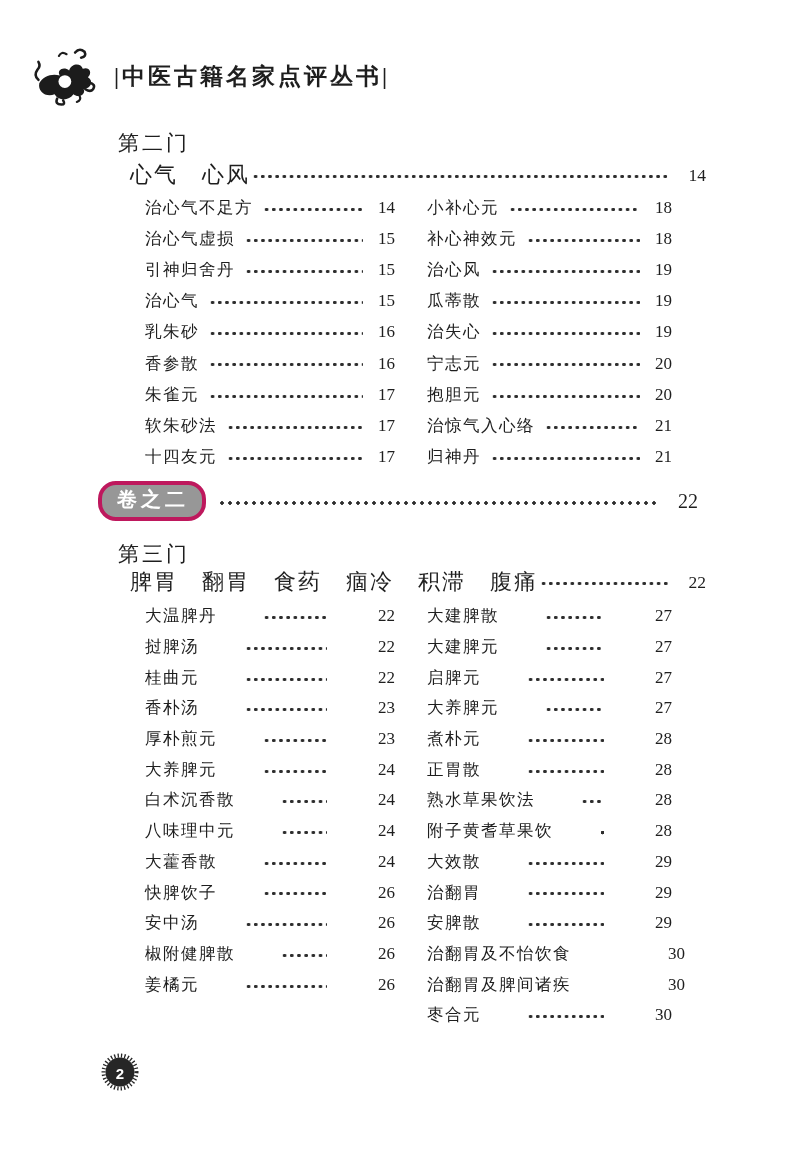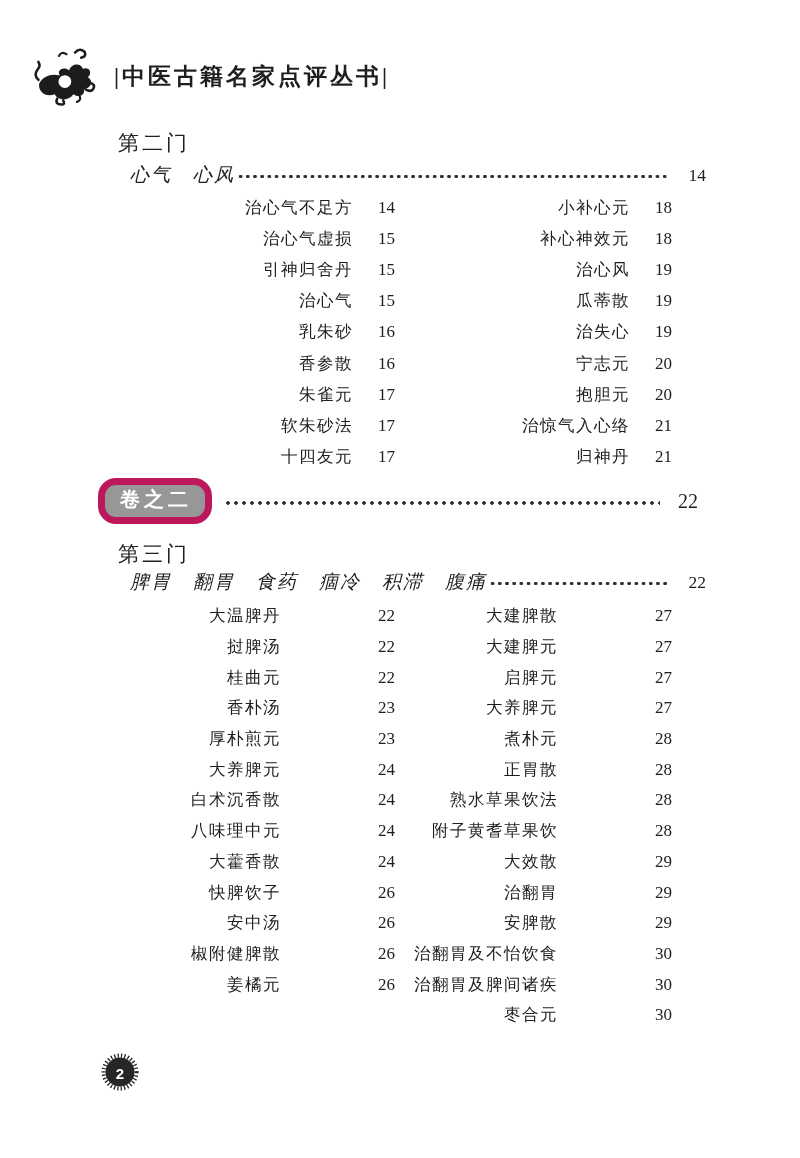--- a/index.html
+++ b/index.html
@@ -22,36 +22,36 @@
   .leader{
     flex:1;height:14px;margin:3px 6px 0 10px;
     background-image:radial-gradient(circle,#2d2d2d 1.5px,transparent 2.1px);
     background-size:7.2px 7.2px;background-repeat:repeat-x;background-position:left center;
   }
   .p{min-width:26px;text-align:right;font-size:17px;}
   
   .summary{position:absolute;left:130px;width:576px;height:26px;}
   .summary.s2{top:162px;}
   .summary.s3{top:569px;}
-  .summary .t{font-size:19px;letter-spacing:2px;font-style:italic;}
+  .summary .t{font-size:22px;letter-spacing:2px;}
   .summary .leader{margin-left:2px;}
   .summary .p{min-width:30px;font-size:17.5px;}
   
   .cols{position:absolute;left:145px;width:555px;display:flex;}
   .cols.s2{top:192px;}
   .cols.s3{top:601px;}
-  .col{display:flex;flex-direction:column;align-items:flex-end;}
+  .col{display:flex;flex-direction:column;}
   .col.left{width:250px;}
   .col.right{width:245px;margin-left:32px;}
   .cols.s2 .row{height:31.2px;}
   .cols.s3 .row{height:30.7px;gap:36px;}
   
   .vol-row{position:absolute;top:482px;left:98px;width:600px;height:38px;display:flex;align-items:center;}
   .vol-badge{
-    background:#979797;border:7px solid #be185d;color:#ffffff;
+    background:#979797;border:4px solid #be185d;color:#ffffff;
     font-size:20px;font-weight:bold;letter-spacing:4px;
     padding:1px 13px 4px 15px;border-radius:18px;white-space:nowrap;
   }
   .vol-row .leader{height:16px;margin:4px 8px 0 12px;background-size:8px 8px;}
   .vol-row .p{font-size:20px;min-width:30px;}
   
   .footer-seal{position:absolute;top:1052px;left:100px;width:40px;height:40px;}
 </style>
 </head>
 <body>

